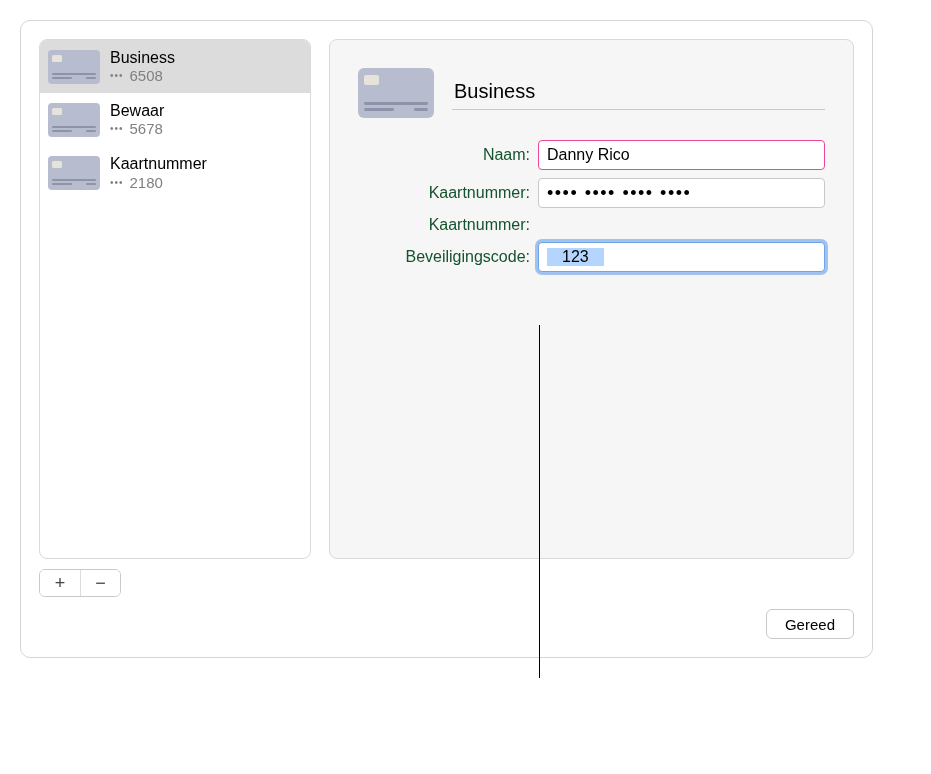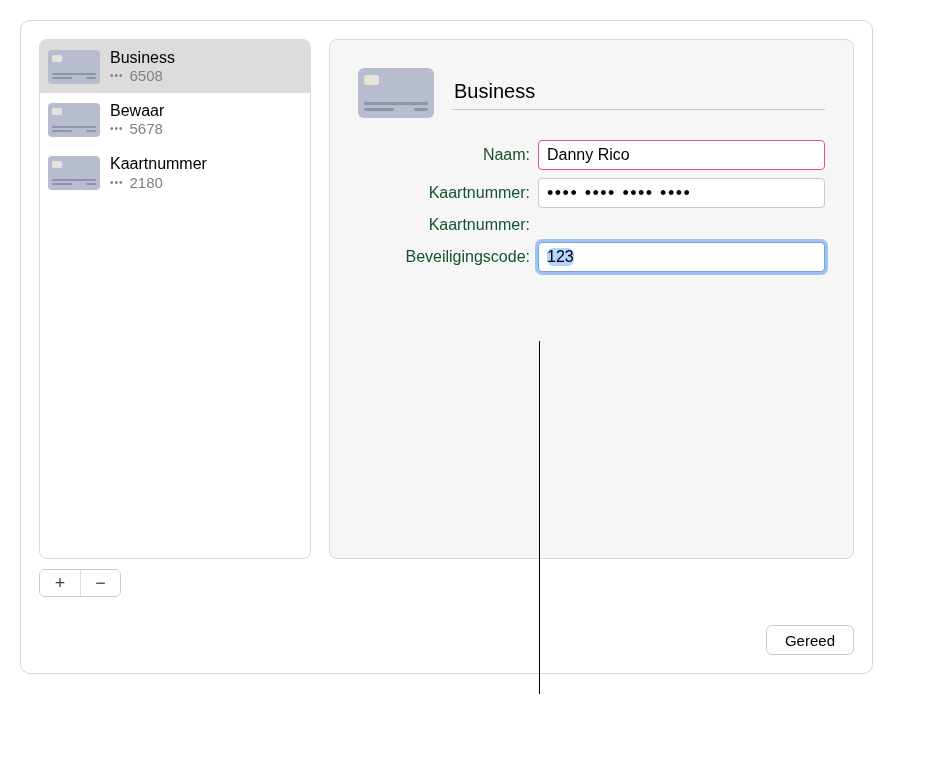--- a/index.html
+++ b/index.html
@@ -123,22 +123,21 @@
     font-size: 16px;
     padding: 0 8px;
     outline: none;
   }
   .form-input.focused {
     border: 1px solid #6ea4ec;
     box-shadow: 0 0 0 3px rgba(93,151,231,0.55);
   }
   .selection {
     background: #b4d5fe;
-    padding: 0 0;
-    border-radius: 6px;
+    padding: 0 15px;
   }
   .below-row {
     display: flex;
     justify-content: space-between;
     align-items: center;
     margin-top: 10px;
   }
   .add-remove {
     display: inline-flex;
     border: 1px solid #c9c9c9;
@@ -157,21 +156,21 @@
     color: #444;
     cursor: default;
     padding: 0;
   }
   .add-remove button + button {
     border-left: 1px solid #dcdcdc;
   }
   .done-row {
     display: flex;
     justify-content: flex-end;
-    margin-top: 28px;
+    margin-top: 12px;
   }
   .done-btn {
     height: 30px;
     padding: 0 18px;
     border: 1px solid #c9c9c9;
     border-radius: 6px;
     background: #ffffff;
     font-size: 15px;
     cursor: default;
   }

